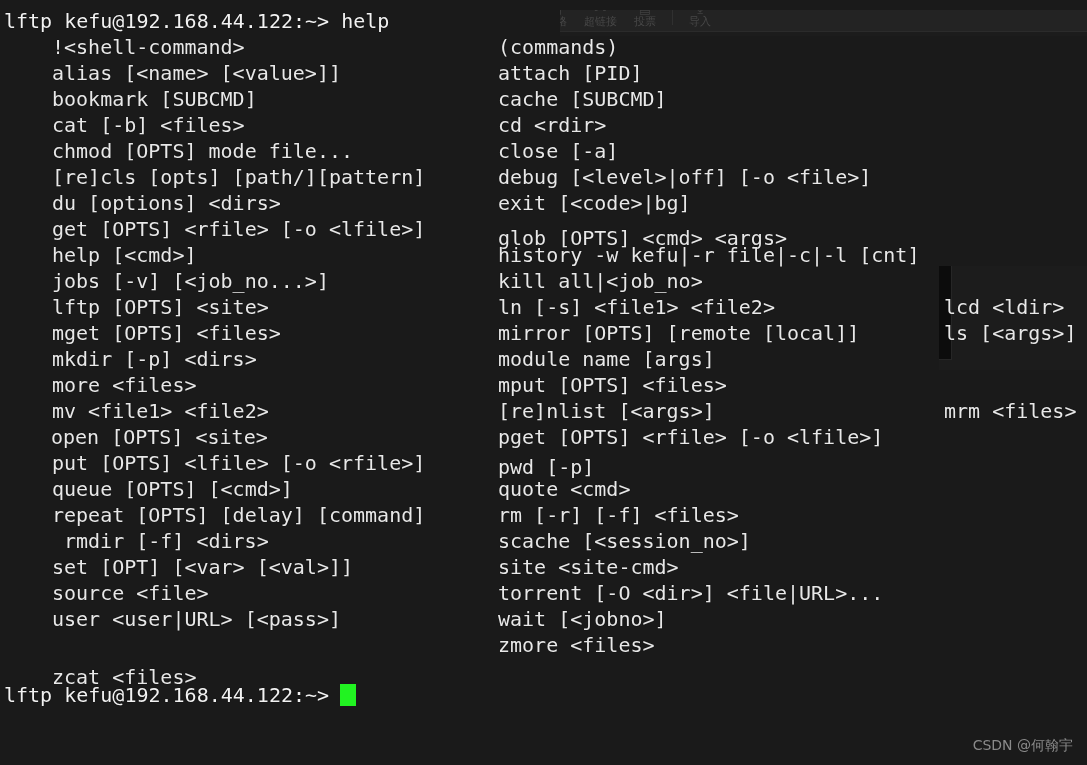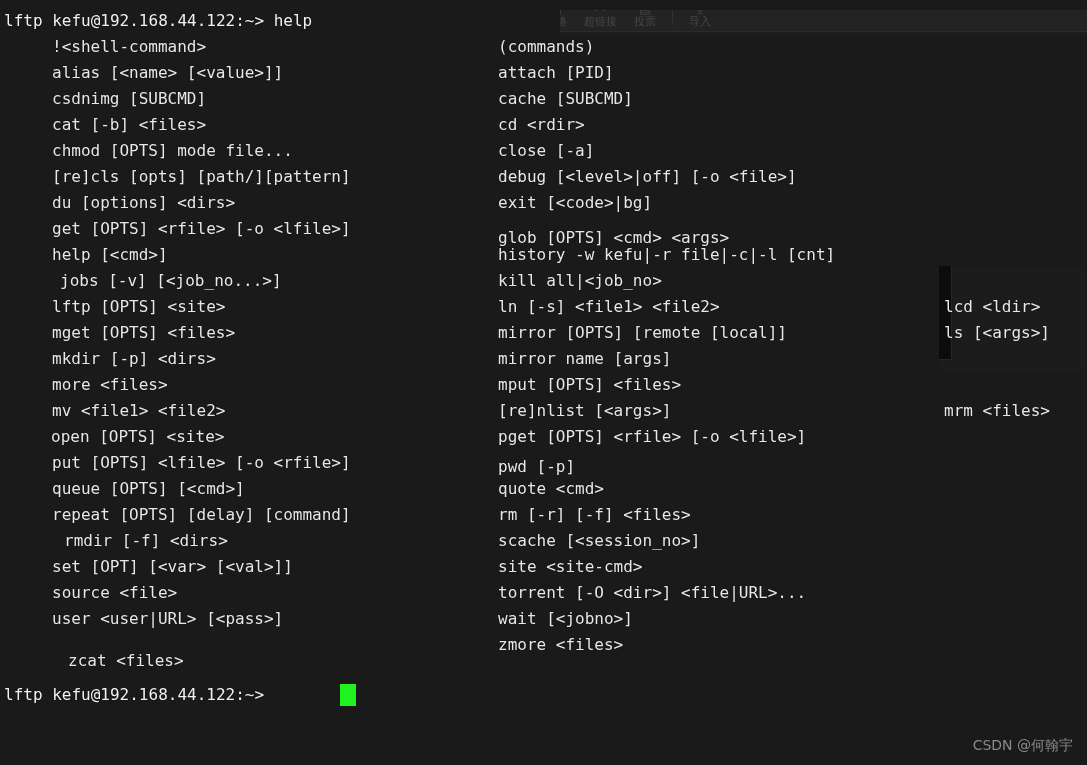--- a/index.html
+++ b/index.html
@@ -63,21 +63,21 @@
     position:absolute; left:0; top:0; width:1087px; height:765px; z-index:5;
     background:rgba(26,26,26,0.0);
     pointer-events:none;
   }
   
   .panel { position:absolute; background:#1a1a1a; z-index:4; }
 
   .line {
     position:absolute; z-index:6;
     font-family:"DejaVu Sans Mono","Liberation Mono",monospace;
-    font-size:16px; line-height:26px;
+    font-size:20px; line-height:26px;
     color:#e8e8e8;
     white-space:pre;
     text-shadow:0 0 1px rgba(0,0,0,.9);
   }
   .prompt { color:#f2f2f2; }
   .cursor-blk {
     position:absolute; z-index:7;
     width:16px; height:22px; background:#21f321;
   }
 
@@ -196,57 +196,57 @@
 <div class="panel" style="left:939px;top:370px;width:148px;height:358px;"></div>
 <div class="panel" style="left:0;   top:675px;width:1087px;height:90px;"></div>
 
 <div id="term"></div>
 
 <div class="line prompt" style="left:4px; top:8px;">lftp kefu@192.168.44.122:~&gt; help</div>
 
 <div id="col1-host">
     <div class="line" style="left: 52px; top: 34px;">!&lt;shell-command&gt;</div>
     <div class="line" style="left: 52px; top: 60px;">alias [&lt;name&gt; [&lt;value&gt;]]</div>
-    <div class="line" style="left: 52px; top: 86px;">csdnimg [SUBCMD]</div>
+    <div class="line" style="left: 52px; top: 86px;">bookmark [SUBCMD]</div>
     <div class="line" style="left: 52px; top: 112px;">cat [-b] &lt;files&gt;</div>
     <div class="line" style="left: 52px; top: 138px; text-align: right;">chmod [OPTS] mode file...</div>
     <div class="line" style="left: 52px; top: 164px;">[re]cls [opts] [path/][pattern]</div>
     <div class="line" style="left: 52px; top: 190px;">du [options] &lt;dirs&gt;</div>
     <div class="line" style="left: 52px; top: 216px;">get [OPTS] &lt;rfile&gt; [-o &lt;lfile&gt;]</div>
     <div class="line" style="left: 52px; top: 242px;">help [&lt;cmd&gt;]</div>
-    <div class="line" style="left: 52px; top: 268px; margin-left: 8px;">jobs [-v] [&lt;job_no...&gt;]</div>
+    <div class="line" style="left: 52px; top: 268px;">jobs [-v] [&lt;job_no...&gt;]</div>
     <div class="line" style="left: 52px; top: 294px;">lftp [OPTS] &lt;site&gt;</div>
     <div class="line" style="left: 52px; top: 320px;">mget [OPTS] &lt;files&gt;</div>
     <div class="line" style="left: 52px; top: 346px;">mkdir [-p] &lt;dirs&gt;</div>
     <div class="line" style="left: 52px; top: 372px;">more &lt;files&gt;</div>
     <div class="line" style="left: 52px; top: 398px;">mv &lt;file1&gt; &lt;file2&gt;</div>
     <div class="line" style="left: 51px; top: 424px;">open [OPTS] &lt;site&gt;</div>
     <div class="line" style="left: 52px; top: 450px;">put [OPTS] &lt;lfile&gt; [-o &lt;rfile&gt;]</div>
     <div class="line" style="left: 52px; top: 476px;">queue [OPTS] [&lt;cmd&gt;]</div>
     <div class="line" style="left: 52px; top: 502px;">repeat [OPTS] [delay] [command]</div>
     <div class="line" style="left: 52px; top: 528px; margin-left: 12px;">rmdir [-f] &lt;dirs&gt;</div>
     <div class="line" style="left: 52px; top: 554px;">set [OPT] [&lt;var&gt; [&lt;val&gt;]]</div>
     <div class="line" style="left: 52px; top: 580px;">source &lt;file&gt;</div>
     <div class="line" style="left: 52px; top: 606px;">user &lt;user|URL&gt; [&lt;pass&gt;]</div>
-    <div class="line" style="left: 52px; top: 648px; margin-left: 16px;">zcat &lt;files&gt;</div>
+    <div class="line" style="left: 52px; top: 664px;">zcat &lt;files&gt;</div>
   </div>
 <div id="col2-host">
     <div class="line" style="left: 498px; top: 34px;">(commands)</div>
     <div class="line" style="left: 498px; top: 60px;">attach [PID]</div>
     <div class="line" style="left: 498px; top: 86px;">cache [SUBCMD]</div>
     <div class="line" style="left: 498px; top: 112px;">cd &lt;rdir&gt;</div>
     <div class="line" style="left: 498px; top: 138px; text-align: center;">close [-a]</div>
     <div class="line" style="left: 498px; top: 164px;">debug [&lt;level&gt;|off] [-o &lt;file&gt;]</div>
     <div class="line" style="left: 498px; top: 190px;">exit [&lt;code&gt;|bg]</div>
     <div class="line" style="left: 498px; top: 216px; margin-top: 9px;">glob [OPTS] &lt;cmd&gt; &lt;args&gt;</div>
     <div class="line" style="left: 498px; top: 242px;">history -w kefu|-r file|-c|-l [cnt]</div>
     <div class="line" style="left: 498px; top: 268px;">kill all|&lt;job_no&gt;</div>
     <div class="line" style="left: 498px; top: 294px;">ln [-s] &lt;file1&gt; &lt;file2&gt;</div>
     <div class="line" style="left: 498px; top: 320px;">mirror [OPTS] [remote [local]]</div>
-    <div class="line" style="left: 498px; top: 346px;">mirror name [args]</div>
+    <div class="line" style="left: 498px; top: 346px;">module name [args]</div>
     <div class="line" style="left: 498px; top: 372px;">mput [OPTS] &lt;files&gt;</div>
     <div class="line" style="left: 498px; top: 398px;">[re]nlist [&lt;args&gt;]</div>
     <div class="line" style="left: 498px; top: 424px;">pget [OPTS] &lt;rfile&gt; [-o &lt;lfile&gt;]</div>
     <div class="line" style="left: 498px; top: 454px;">pwd [-p]</div>
     <div class="line" style="left: 498px; top: 476px;">quote &lt;cmd&gt;</div>
     <div class="line" style="left: 498px; top: 502px;">rm [-r] [-f] &lt;files&gt;</div>
     <div class="line" style="left: 498px; top: 528px;">scache [&lt;session_no&gt;]</div>
     <div class="line" style="left: 498px; top: 554px;">site &lt;site-cmd&gt;</div>
     <div class="line" style="left: 498px; top: 580px;">torrent [-O &lt;dir&gt;] &lt;file|URL&gt;...</div>
     <div class="line" style="left: 498px; top: 606px;">wait [&lt;jobno&gt;]</div>

